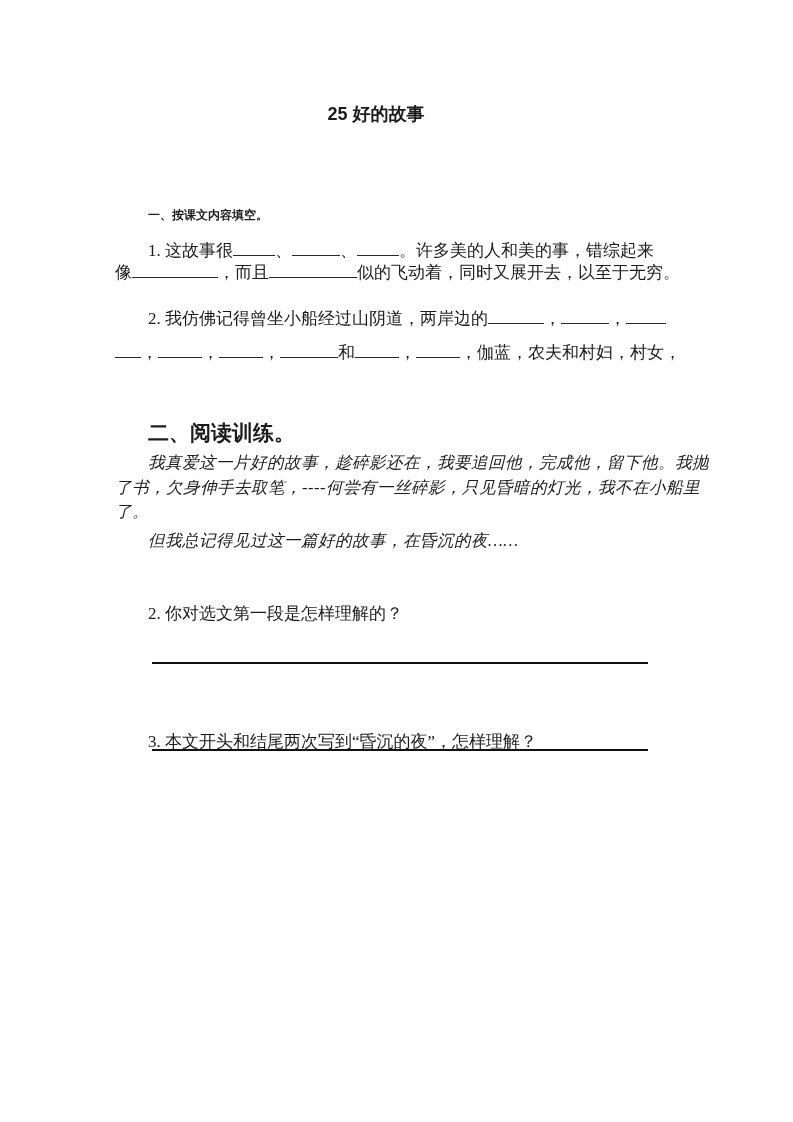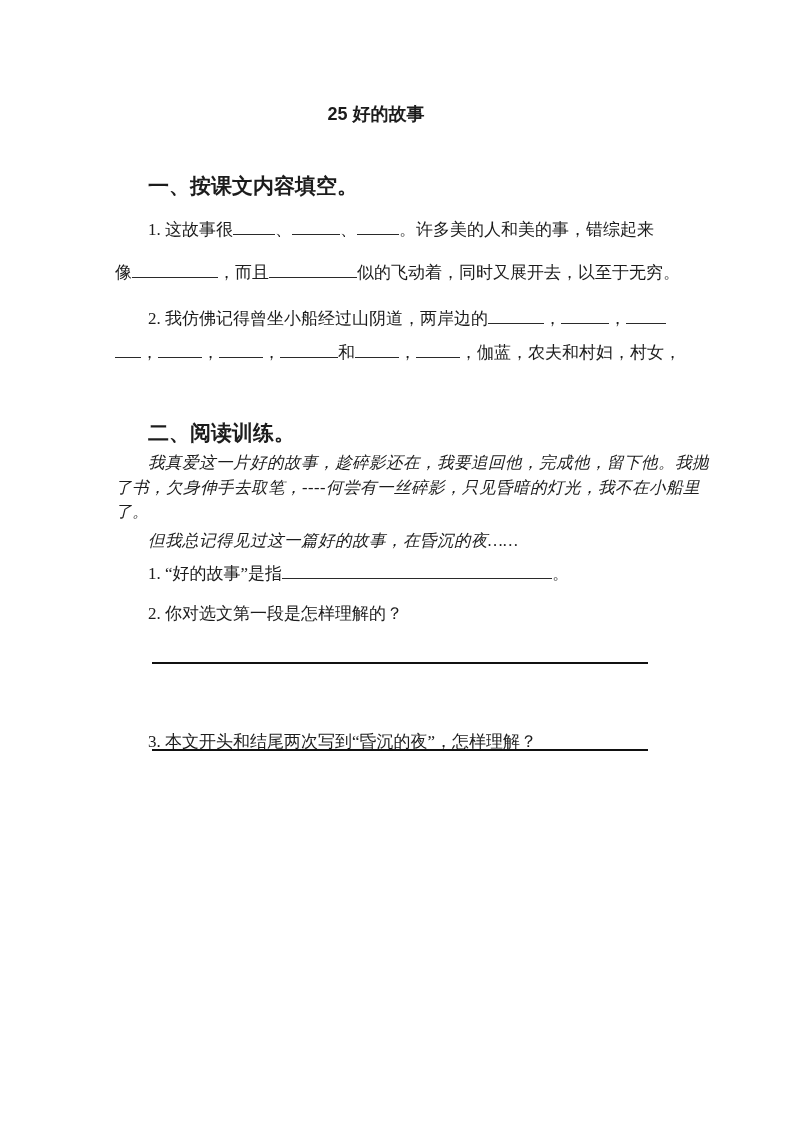--- a/index.html
+++ b/index.html
@@ -14,24 +14,24 @@
     overflow:hidden;
   }
   .abs { position:absolute; white-space:nowrap; line-height:20px; }
   .center { left:0; width:752px; text-align:center; }
   .bold-head {
     font-family:"Liberation Sans","DejaVu Sans",sans-serif;
     font-weight:bold;
   }
   .title    { top:104px; font-size:18px; }
   .subtitle { top:147px; font-size:18px; }
-  .h-sec1   { top:176px; left:148px; font-size:21px; }
+  .h-sec1   { top:205px; left:148px; font-size:12px; }
   .h-sec2   { top:423px; left:148px; font-size:21px; }
 
-  .l-a { top:220px; left:148px; }
+  .l-a { top:241px; left:148px; }
   .l-b { top:263px; left:115px; }
   .l-c { top:309px; left:148px; }
   .l-d { top:343px; left:115px; }
   .l-e { top:372px; left:115px; }
 
   .passage {
     font-style:italic;
     font-size:16.5px;
     letter-spacing:0.5px;
   }
@@ -75,21 +75,20 @@
   <div class="abs l-c"><span>2. 我仿佛记得曾坐小船经过山阴道，两岸边的</span><span class="blank" style="width: 56px;"></span><span>，</span><span class="blank" style="width: 48px;"></span><span>，</span><span class="blank" style="width: 40px;"></span></div>
   <div class="abs l-d"><span class="blank" style="width: 26px;"></span><span>，</span><span class="blank" style="width: 44px;"></span><span>，</span><span class="blank" style="width: 44px;"></span><span>，</span><span class="blank" style="width: 58px;"></span><span>和</span><span class="blank" style="width: 44px;"></span><span>，</span><span class="blank" style="width: 44px;"></span><span>，伽蓝，农夫和村妇，村女，</span></div>
 
   <div class="abs bold-head h-sec2">二、阅读训练。</div>
 
   <div class="abs passage p-l1">我真爱这一片好的故事，趁碎影还在，我要追回他，完成他，留下他。我抛</div>
   <div class="abs passage p-l2">了书，欠身伸手去取笔，----何尝有一丝碎影，只见昏暗的灯光，我不在小船里</div>
   <div class="abs passage p-l3">了。</div>
   <div class="abs passage p-l4">但我总记得见过这一篇好的故事，在昏沉的夜……</div>
 
-  <div class="abs q1"><span>1. “好的故事”是指</span><span class="blank" style="width: 270px;"></span><span>。</span></div>
 
   <div class="abs q2">2. 你对选文第一段是怎样理解的？</div>
 
   <div class="answer-rule rule-1"></div>
 
   <div class="abs q3">3. 本文开头和结尾两次写到“昏沉的夜”，怎样理解？</div>
 
   <div class="answer-rule rule-2"></div>
 
 </div>

